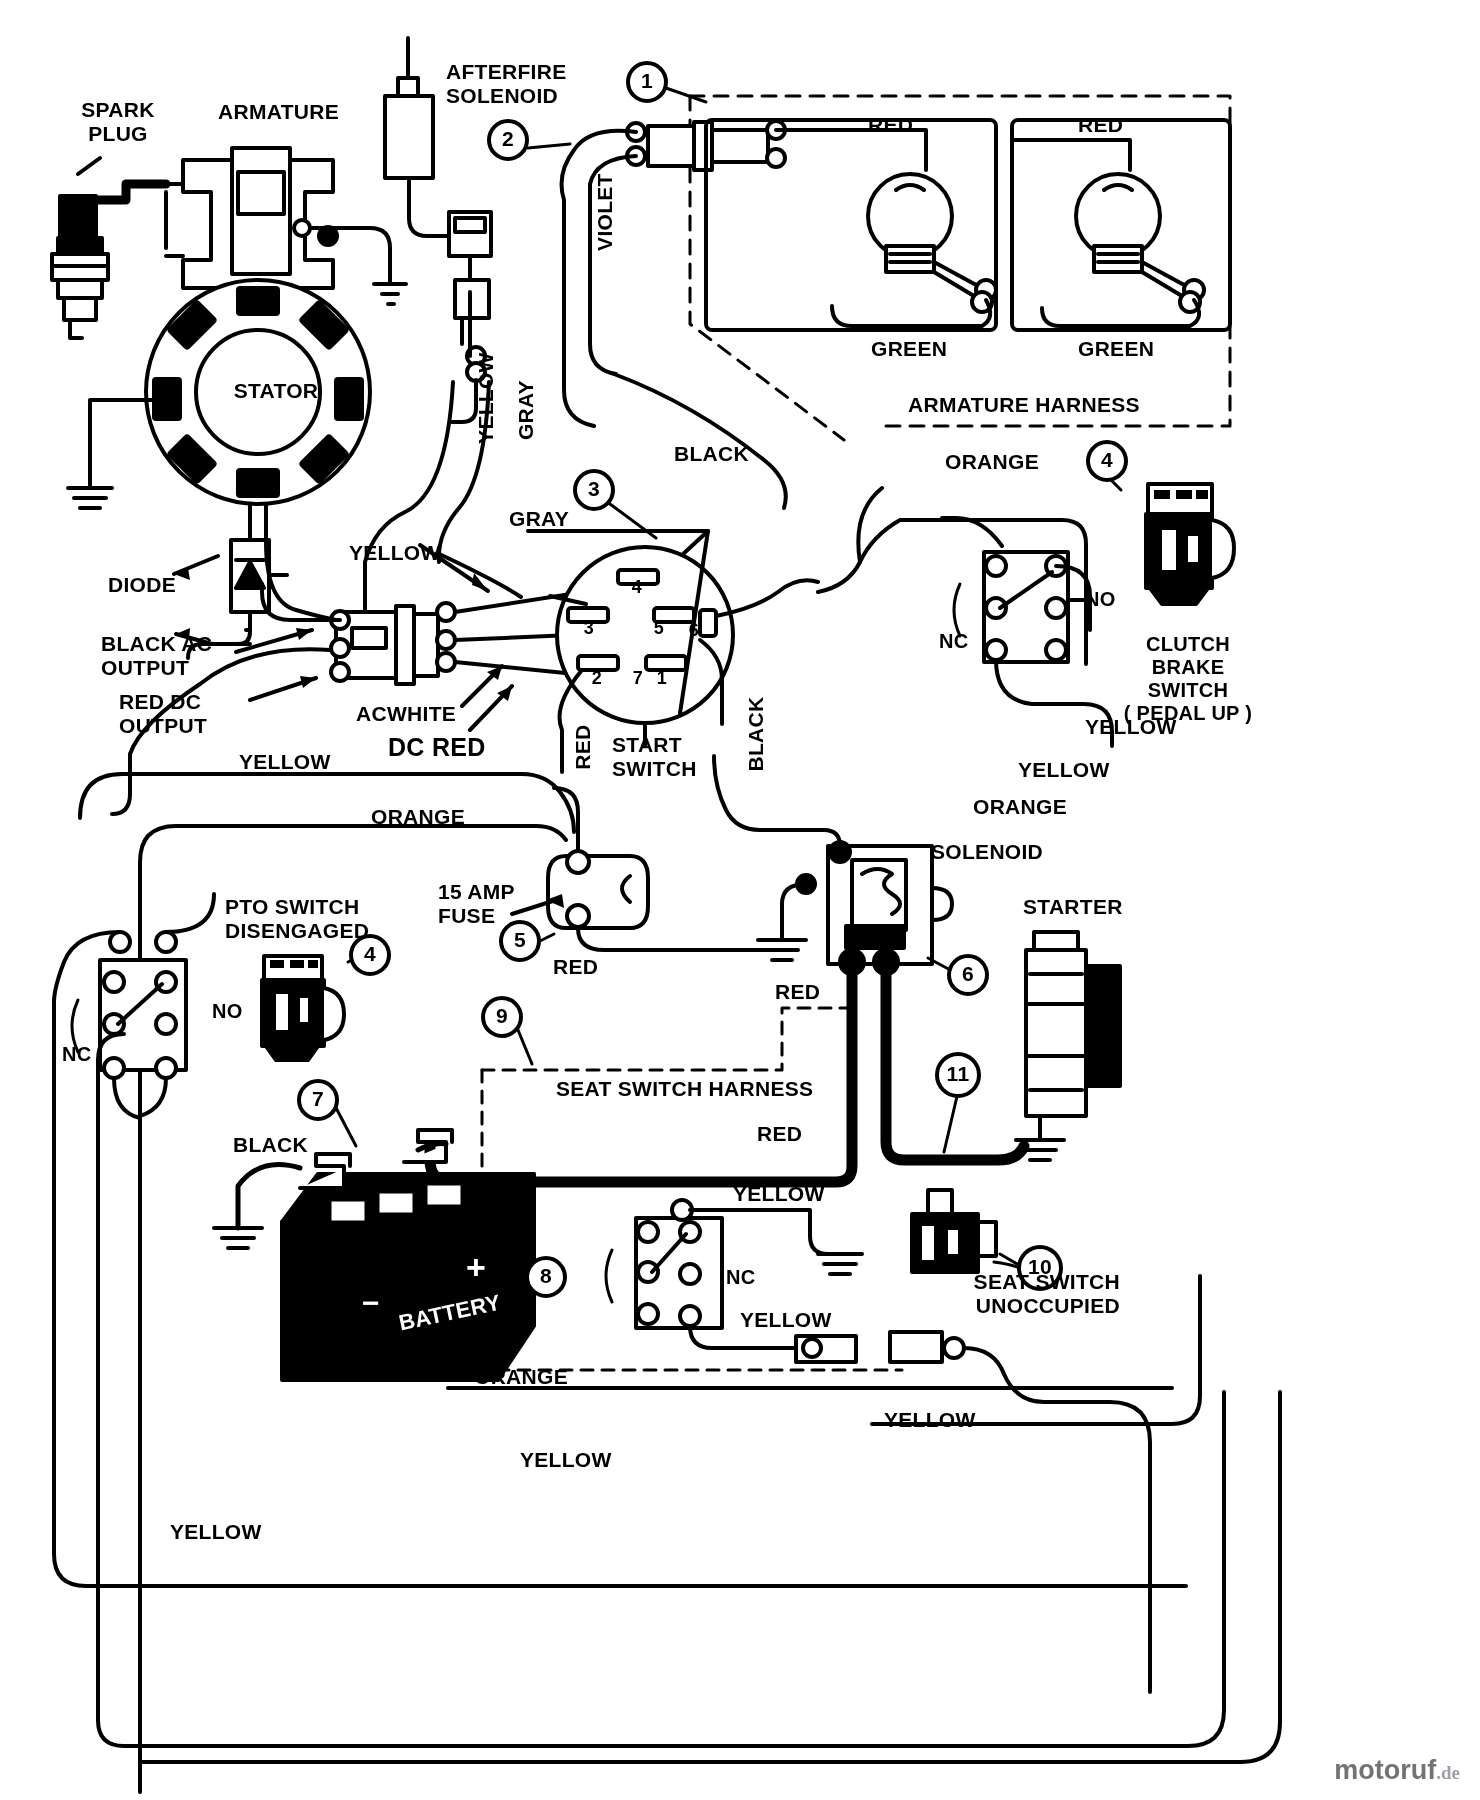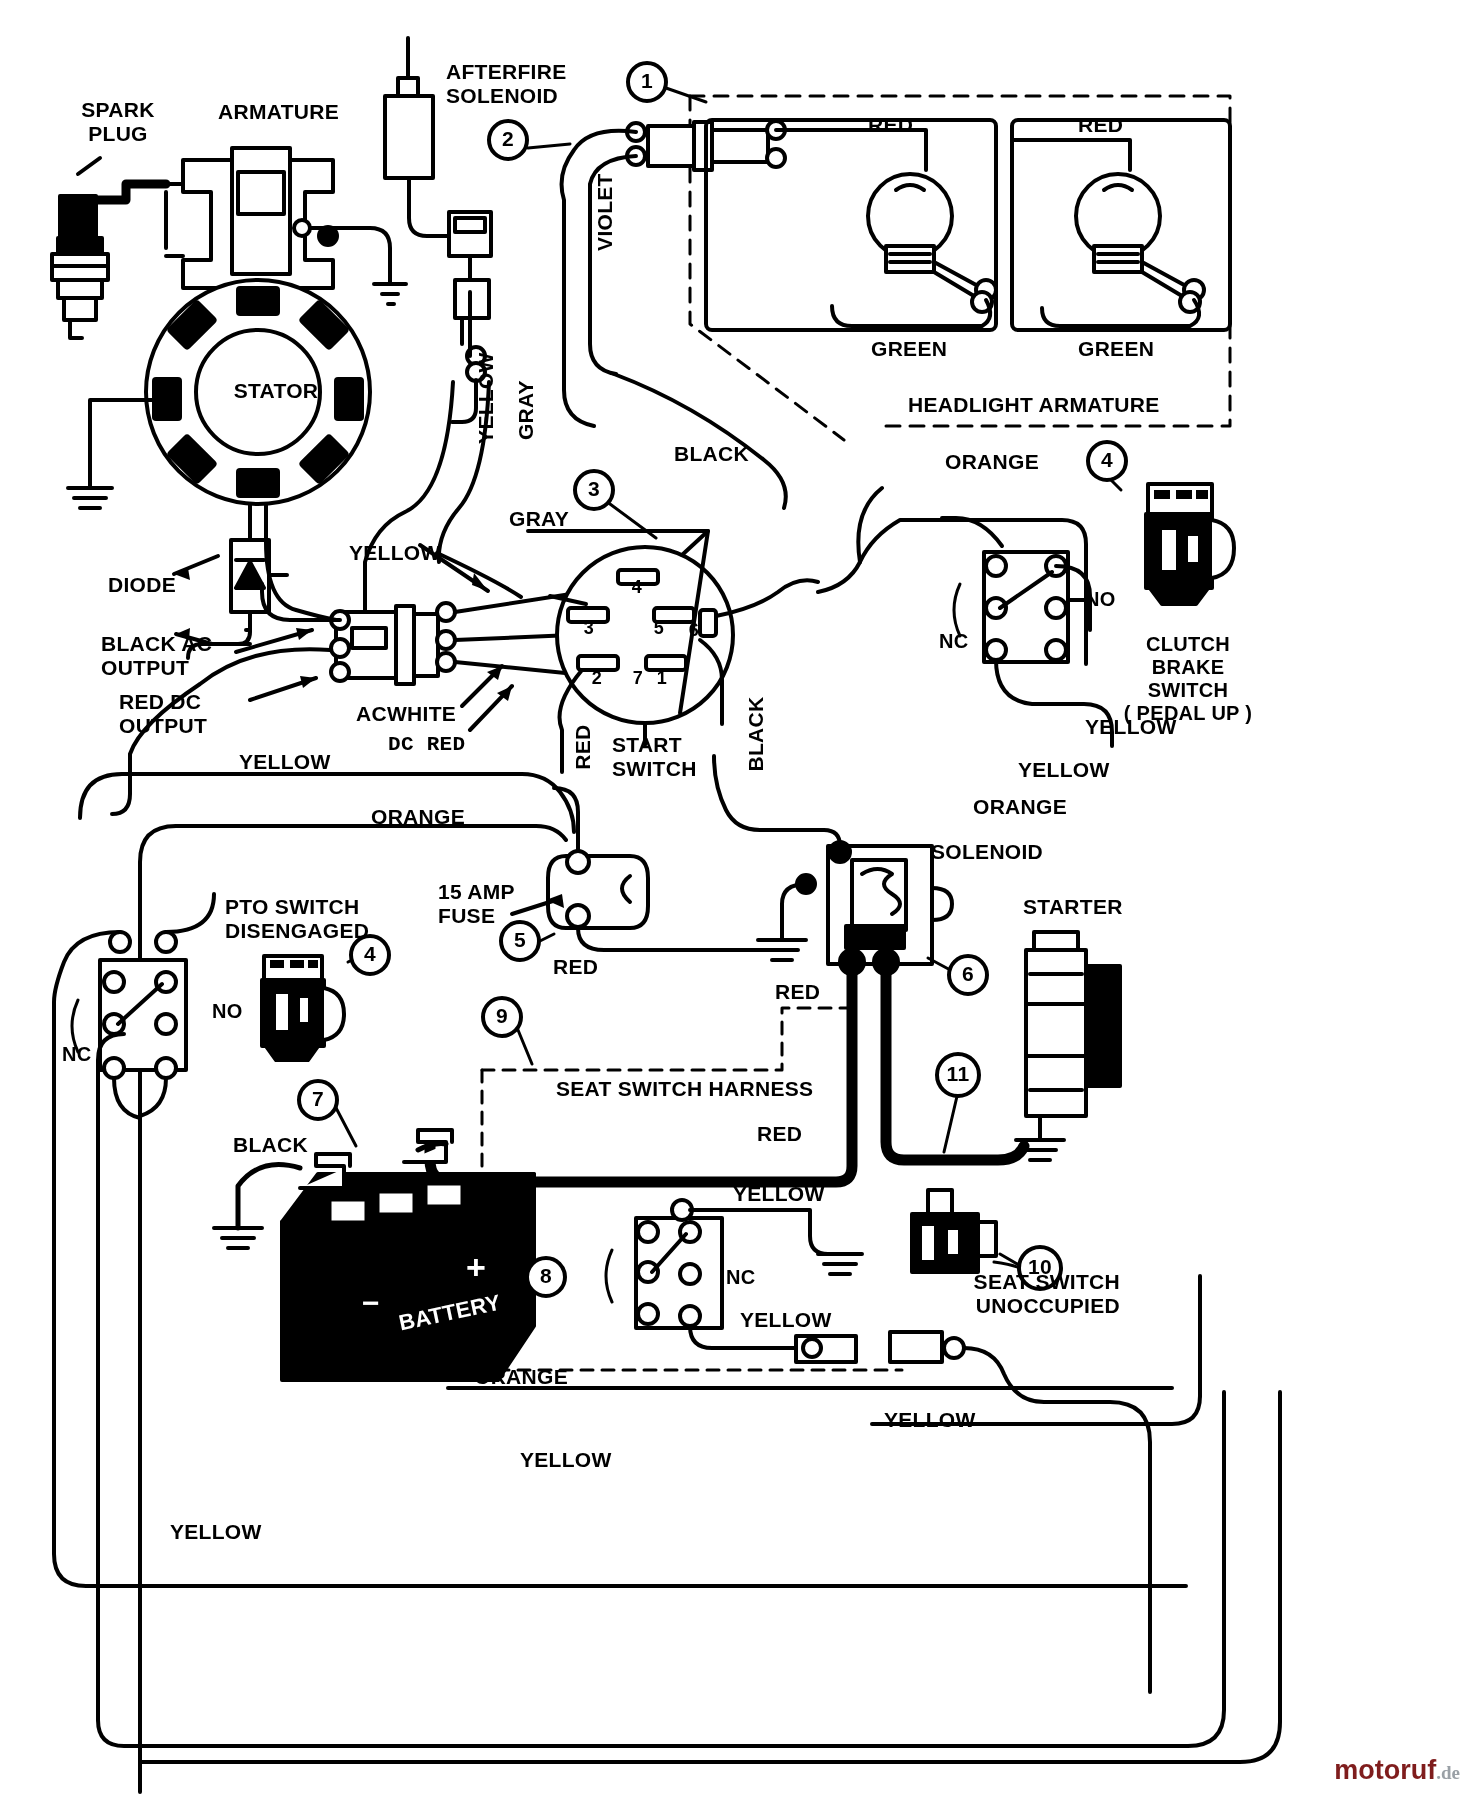--- a/index.html
+++ b/index.html
@@ -1,21 +1,21 @@
 <!DOCTYPE html>
 <html><head>
 <meta charset="utf-8">
 <style>
   html,body{margin:0;padding:0;background:#ffffff;}
   body{width:1480px;height:1800px;position:relative;font-family:"Liberation Sans",sans-serif;overflow:hidden;}
   #diagram{position:absolute;left:0;top:0;width:1480px;height:1800px;}
   .lbl{position:absolute;font-family:"Liberation Sans",sans-serif;font-weight:bold;color:#000;letter-spacing:.3px;white-space:pre;line-height:1.15;}
   .c{text-align:center;}
   .wm{position:absolute;right:20px;bottom:14px;font-family:"Liberation Sans",sans-serif;font-size:27px;font-weight:bold;}
-  .wm .m{color:#7f1d1d;}
+  .wm .m{color:#737373;}
   .wm .de{color:#9aa0a6;font-size:19px;font-family:Liberation Serif, serif;}
 </style>
 </head>
 <body>
 
 <svg id="diagram" viewBox="0 0 1480 1800" xmlns="http://www.w3.org/2000/svg">
   <rect x="0" y="0" width="1480" height="1800" fill="#ffffff"></rect>
   <g fill="none" stroke="#000" stroke-width="4" stroke-linecap="round" stroke-linejoin="round">
 
     <g>
@@ -423,24 +423,24 @@
     <div class="lbl " style="left: 218px; top: 100px; font-size: 21px; width: 200px;">ARMATURE</div>
     <div class="lbl " style="left: 446px; top: 60px; font-size: 21px; width: 200px;">AFTERFIRE
 SOLENOID</div>
     <div class="lbl " style="left: 196px; top: 379px; font-size: 21px; width: 160px; text-align: center;">STATOR</div>
     <div class="lbl " style="left: 108px; top: 573px; font-size: 21px; width: 110px;">DIODE</div>
     <div class="lbl " style="left: 101px; top: 632px; font-size: 21px; width: 180px;">BLACK AC
 OUTPUT</div>
     <div class="lbl " style="left: 119px; top: 690px; font-size: 21px; width: 180px;">RED DC
 OUTPUT</div>
     <div class="lbl " style="left: 356px; top: 702px; font-size: 21px; width: 160px;">ACWHITE</div>
-    <div class="lbl " style="left: 388px; top: 733px; font-size: 21px; width: 140px; font-family: Liberation Mono, monospace;">DC RED</div>
+    <div class="lbl " style="left: 388px; top: 733px; font-size: 25px; width: 140px;">DC RED</div>
     <div class="lbl " style="left: 612px; top: 733px; font-size: 21px; width: 140px;">START
 SWITCH</div>
-    <div class="lbl " style="left: 908px; top: 393px; font-size: 21px; width: 330px;">HEADLIGHT ARMATURE</div>
+    <div class="lbl " style="left: 908px; top: 393px; font-size: 21px; width: 330px;">ARMATURE HARNESS</div>
     <div class="lbl " style="left: 1093px; top: 633px; font-size: 20px; width: 190px; text-align: center;">CLUTCH
 BRAKE
 SWITCH
 ( PEDAL UP )</div>
     <div class="lbl " style="left: 225px; top: 895px; font-size: 21px; width: 230px;">PTO SWITCH
 DISENGAGED</div>
     <div class="lbl " style="left: 438px; top: 880px; font-size: 21px; width: 130px;">15 AMP
 FUSE</div>
     <div class="lbl " style="left: 931px; top: 840px; font-size: 21px; width: 180px;">SOLENOID</div>
     <div class="lbl " style="left: 1023px; top: 895px; font-size: 21px; width: 160px;">STARTER</div>

